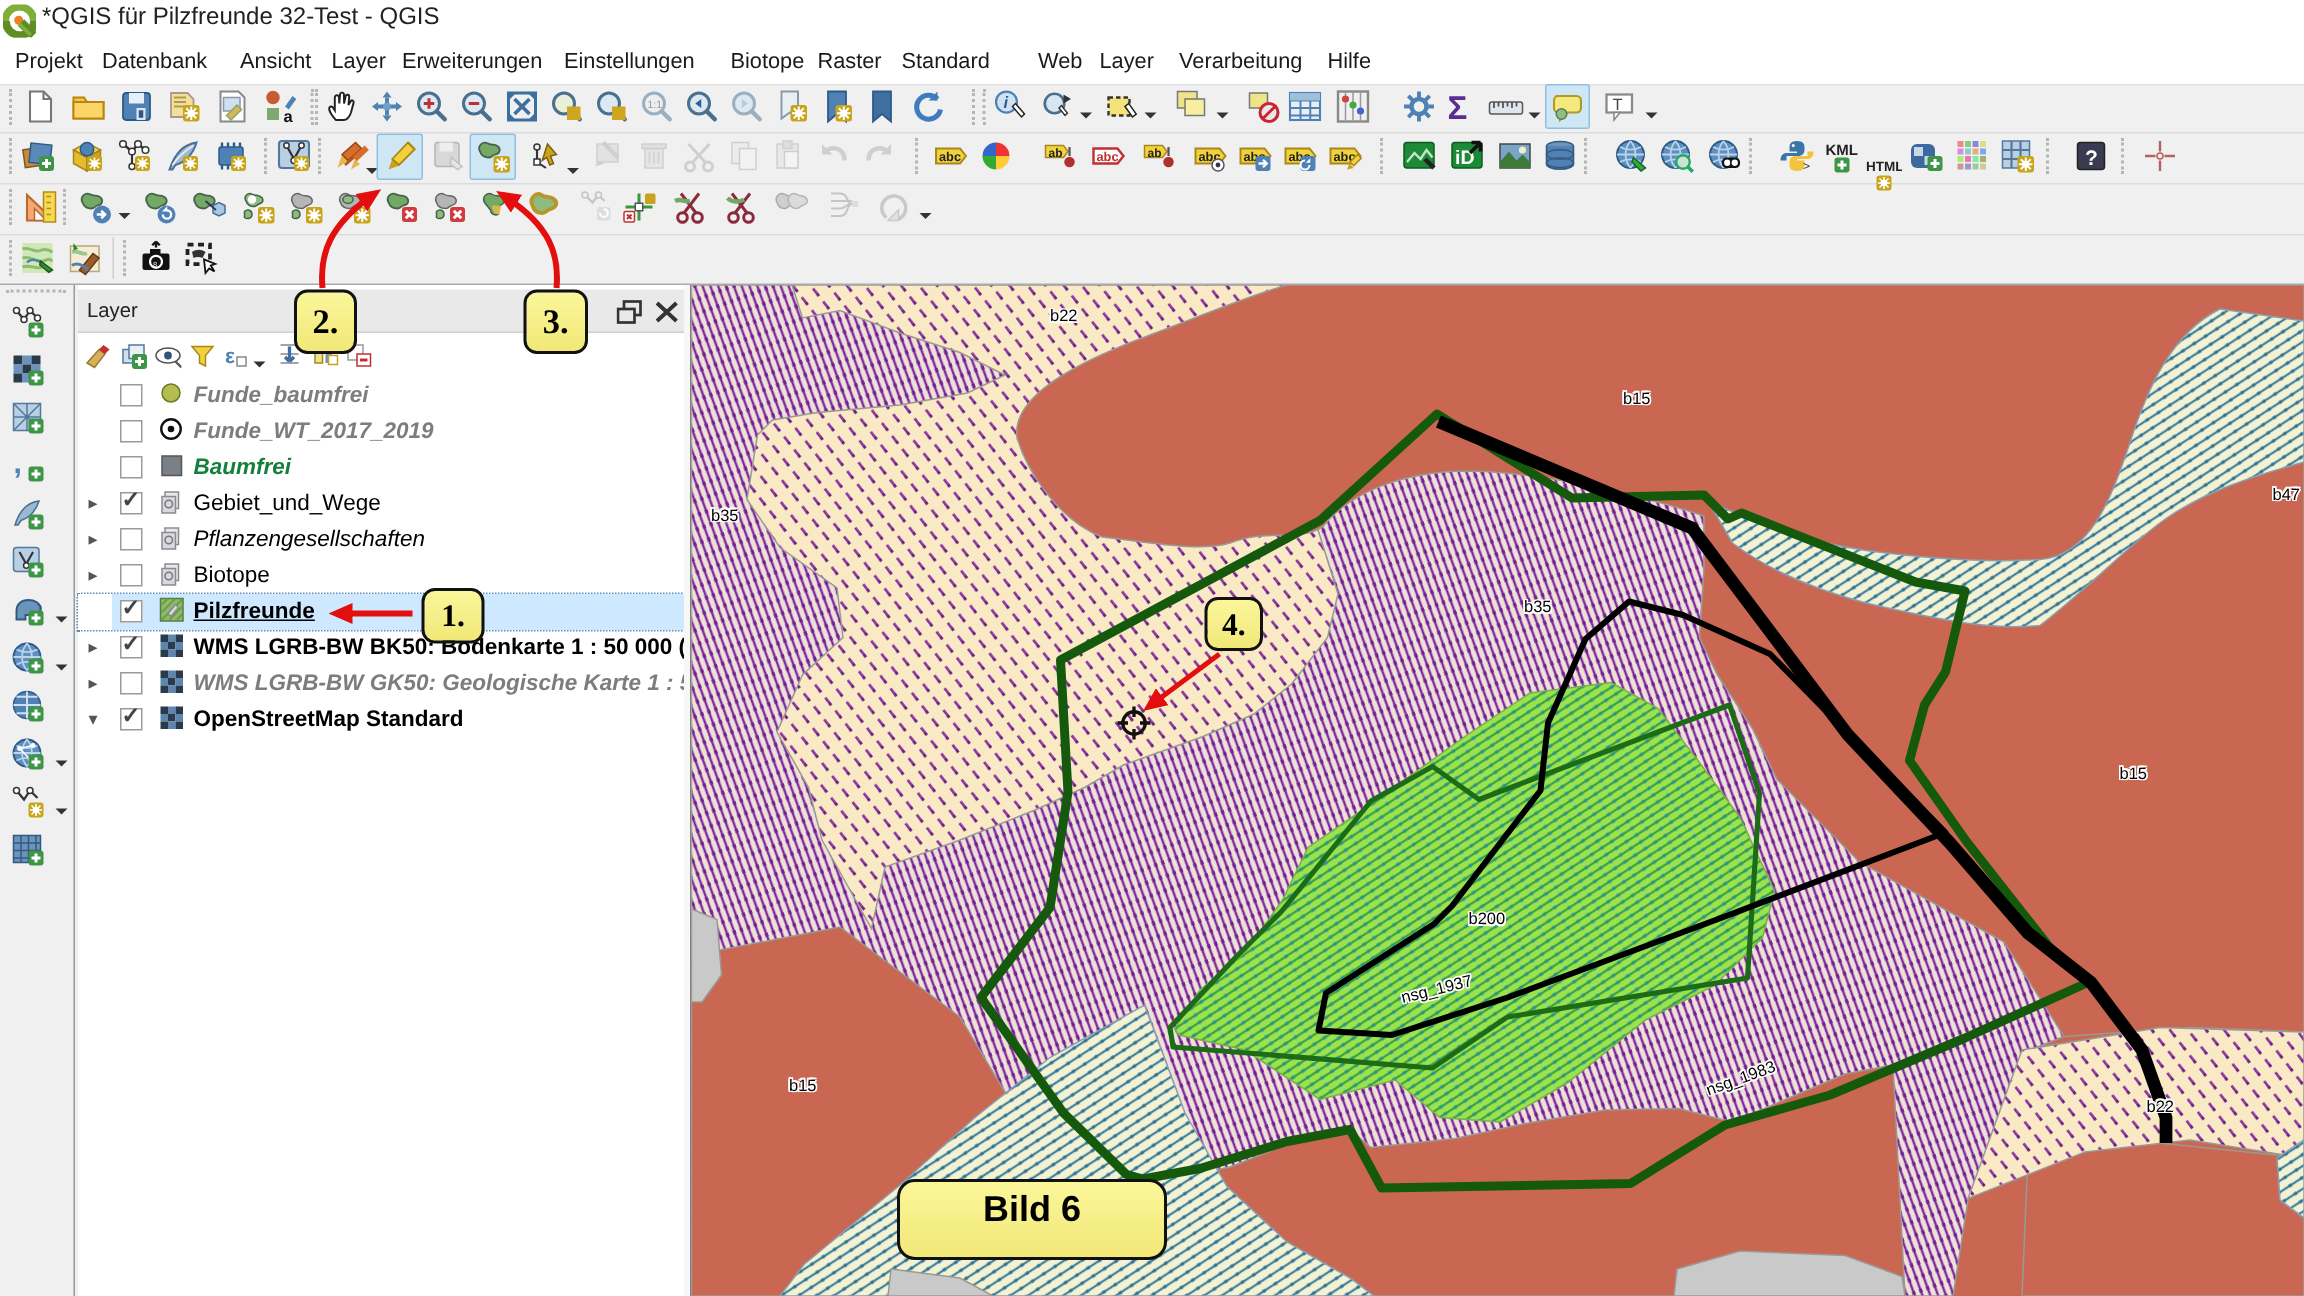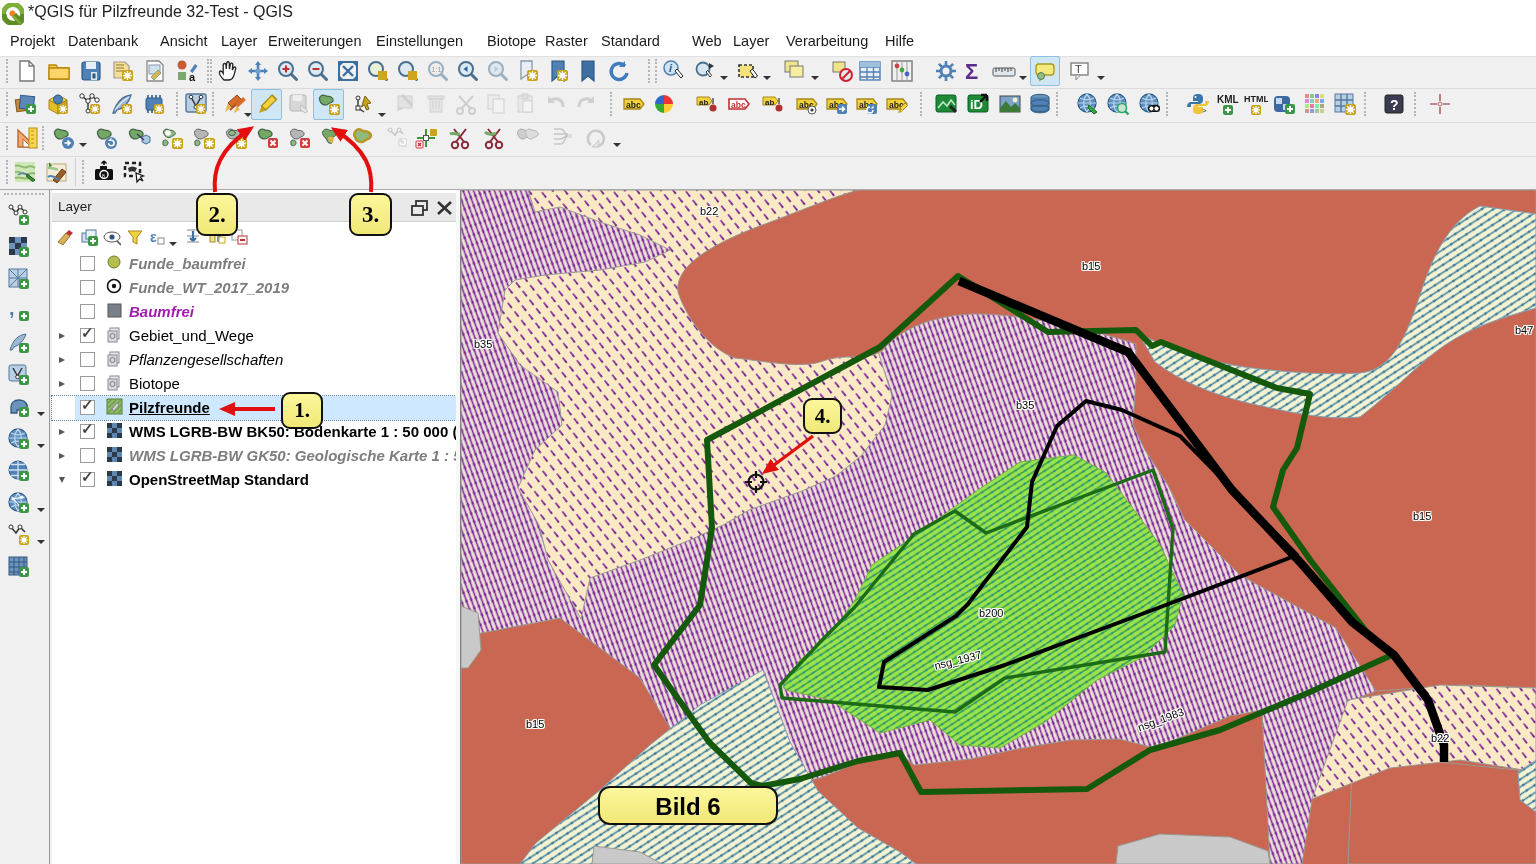--- a/index.html
+++ b/index.html
@@ -450,21 +450,21 @@
       <path d="M12 2c-4 0-5 2-5 4v3h5v1H5c-2 0-4 1.5-4 5h4v-3h8c2 0 4-1.5 4-4V6c0-2-1-4-5-4z" fill="#3a76a8"></path>
       <path d="M12 22c4 0 5-2 5-4v-3h-5v-1h7c2 0 4-1.5 4-5h-4v3h-8c-2 0-4 1.5-4 4v2c0 2 1 4 5 4z" fill="#f2c43c"></path>
       <circle cx="9.5" cy="5" r="1" fill="#fff"></circle>
       <text x="16" y="21" font-size="8" fill="#333">&gt;</text>
     </svg></div>
 <div class="icon" style="left:1216px;top:92px;width:24px;height:24px;"><svg width="24" height="24" viewBox="0 0 24 24" style="">
       <text x="1" y="11" font-size="10" font-weight="bold" fill="#222">KML</text>
       <rect x="7" y="13" width="10" height="10" rx="2" fill="#3c9646"></rect>
       <path d="M12 15v6M9 18h6" stroke="#fff" stroke-width="2"></path>
     </svg></div>
-<div class="icon" style="left:1244px;top:92px;width:24px;height:24px;"><svg width="24" height="24" viewBox="0 0 24 24" style="">
+<div class="icon" style="left:1244px;top:104px;width:24px;height:24px;"><svg width="24" height="24" viewBox="0 0 24 24" style="">
       <text x="0" y="10" font-size="9" font-weight="bold" fill="#222">HTML</text>
       <rect x="7" y="13" width="10" height="10" rx="2" fill="#c8a41b"></rect>
       <circle cx="12" cy="18" r="2.2" fill="#fff"></circle>
       <path d="M12 14v8M8 18h8M9 15l6 6M15 15l-6 6" stroke="#fff" stroke-width="1.1"></path>
     </svg></div>
 <div class="icon" style="left:1272px;top:92px;width:24px;height:24px;"><svg width="24" height="24" viewBox="0 0 24 24" style="">
       <rect x="2" y="4" width="16" height="16" rx="4" fill="#3d6a9e"></rect>
       <rect x="4" y="6" width="6" height="6" fill="#c8d8ea"></rect>
       <rect x="11" y="12" width="6" height="6" fill="#c8d8ea"></rect>
       <rect x="13" y="12" width="10" height="10" rx="2" fill="#3c9646"></rect>
@@ -802,21 +802,21 @@
         <circle cx="8" cy="8" r="6.5" fill="#fff" stroke="#111" stroke-width="1.6"></circle>
         <circle cx="8" cy="8" r="2.2" fill="#111"></circle>
       </svg></span>
     <span style="position:absolute;left:77px;top:3px;font-style:italic;color:#7d7d7d;font-weight:bold;">Funde_WT_2017_2019</span>
   </div>
 <div class="tree-row" style="top:300px;">
     <span class="cb"></span>
     <span style="position:absolute;left:54px;top:2px;width:17px;height:17px"><svg width="17" height="17" viewBox="0 0 17 17" style="">
         <rect x="2" y="2" width="13" height="13" fill="#7a8088" stroke="#555"></rect>
       </svg></span>
-    <span style="position:absolute;left:77px;top:3px;font-style:italic;color:#a21caf;font-weight:bold;">Baumfrei</span>
+    <span style="position:absolute;left:77px;top:3px;font-style:italic;color:#15803d;font-weight:bold;">Baumfrei</span>
   </div>
 <div class="tree-row" style="top:324px;">
     <span class="exp">▸</span>
     <span class="cb"></span>
     <span class="chk" style="left:29px;top:0px">✓</span>
     <span style="position:absolute;left:54px;top:2px;width:17px;height:17px"><svg width="17" height="17" viewBox="0 0 17 17" style="">
         <rect x="4" y="2" width="9" height="11" fill="#e8e8ea" stroke="#8a8a95"></rect>
         <rect x="2" y="5" width="9" height="11" fill="#d8d8de" stroke="#8a8a95"></rect>
         <circle cx="6.5" cy="10" r="2.5" fill="none" stroke="#777"></circle>
       </svg></span>
@@ -971,21 +971,21 @@
 <div class="maplabel" style="left:526px;top:718px;">b15</div>
 <div class="maplabel" style="left:1515px;top:324px;">b47</div>
 <div class="maplabel" style="left:1431px;top:732px;">b22</div>
 <div class="maplabel" style="left:979px;top:607px;">b200</div>
 <div class="maplabel" style="left:933px;top:660px;transform:rotate(-14deg);transform-origin:left top;">nsg_1937</div>
 <div class="maplabel" style="left:1136px;top:722px;transform:rotate(-20deg);transform-origin:left top;">nsg_1983</div>
 <div class="abs lbl-box num" style="left:281px;top:392px;width:42px;height:37px;font-size:21px;line-height:33px">1.</div>
 <div class="abs lbl-box num" style="left:196px;top:193px;width:42px;height:43px;font-size:23px;line-height:39px">2.</div>
 <div class="abs lbl-box num" style="left:349px;top:193px;width:43px;height:43px;font-size:23px;line-height:39px">3.</div>
 <div class="abs lbl-box num" style="left:803px;top:398px;width:39px;height:36px;font-size:21px;line-height:32px">4.</div>
-<div class="abs lbl-box" style="left:598px;top:786px;width:180px;height:39px;font-size:24px;line-height:38px;border-radius:12px">Bild 6</div>
+<div class="abs lbl-box" style="left:598px;top:786px;width:180px;height:54px;font-size:24px;line-height:38px;border-radius:12px">Bild 6</div>
 <svg class="abs" style="left:0;top:0;pointer-events:none" width="1536" height="864" viewBox="0 0 1536 864">
 <defs>
       <marker id="ah" markerUnits="userSpaceOnUse" markerWidth="16" markerHeight="14" refX="11" refY="7" orient="auto">
         <path d="M0 0L16 7L0 14z" fill="#e30f0f"></path>
       </marker>
     </defs>
 <path d="M275 409H224" stroke="#e30f0f" stroke-width="4" marker-end="url(#ah)"></path>
 <path d="M215 192C213 170 219 150 250 129" fill="none" stroke="#e30f0f" stroke-width="4" marker-end="url(#ah)"></path>
 <path d="M371 192C373 170 367 150 335 130" fill="none" stroke="#e30f0f" stroke-width="4" marker-end="url(#ah)"></path>
 <path d="M813 436L766 471" fill="none" stroke="#e30f0f" stroke-width="3.4" marker-end="url(#ah)"></path>

